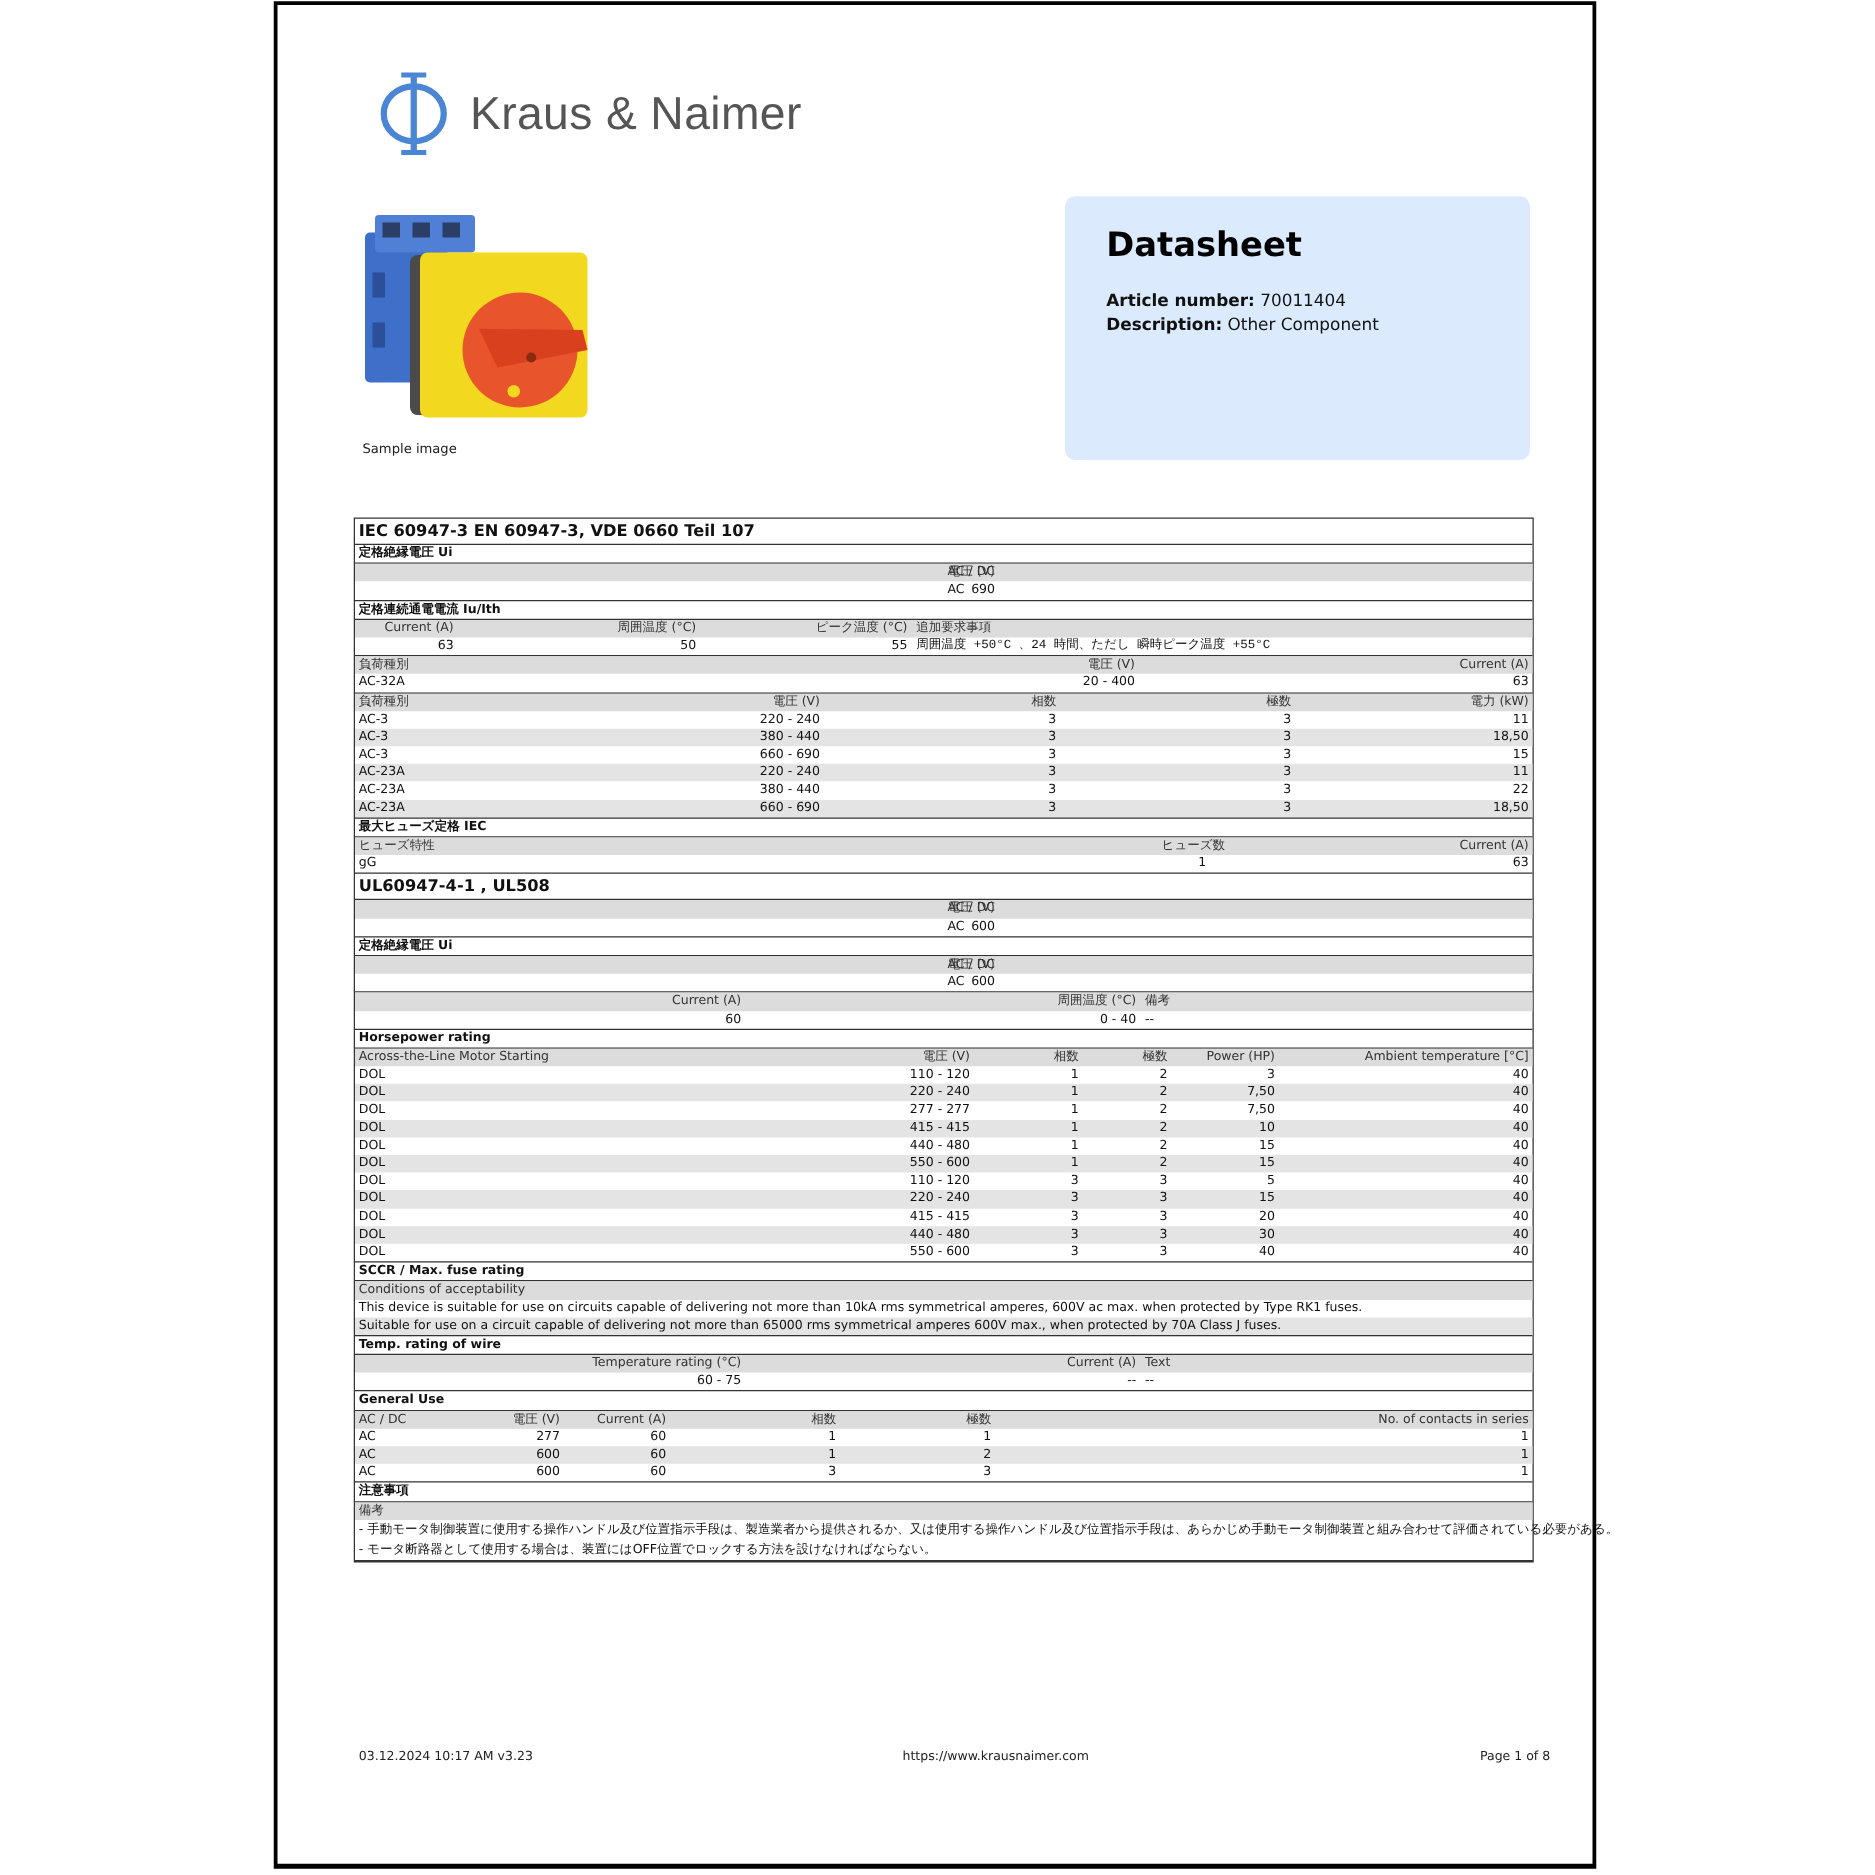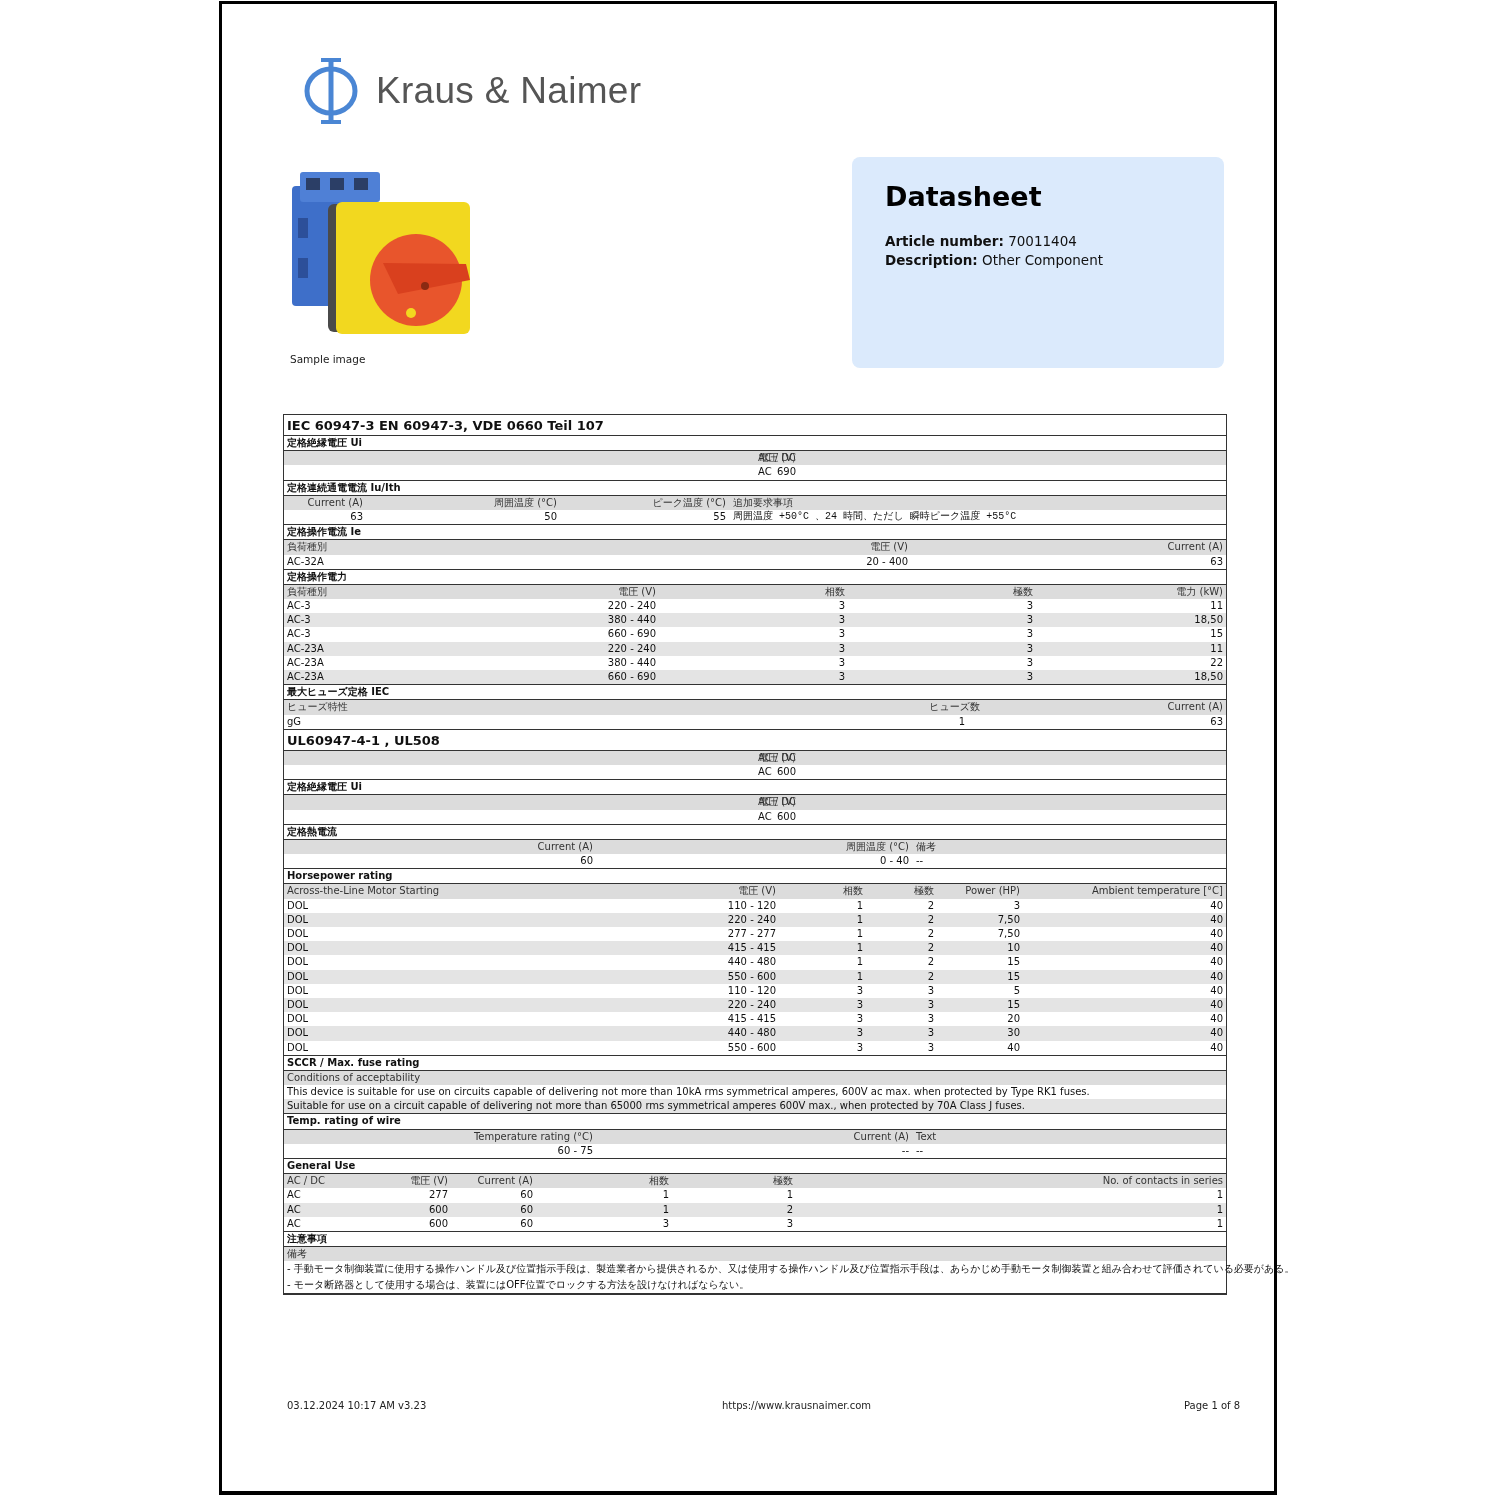--- a/index.html
+++ b/index.html
@@ -92,33 +92,31 @@
     <span class="c r" style="right:500px;">ピーク温度 (°C)</span>
     <span class="c l" style="left:449px;">追加要求事項</span>
   </div>
   <div class="row sep">
     <span class="c r" style="right:863px;">63</span>
     <span class="c r" style="right:669px;">50</span>
     <span class="c r" style="right:500px;">55</span>
     <span class="c l" style="left:449px;font-family:Liberation Mono, monospace;">周囲温度 +50°C 、24 時間、ただし 瞬時ピーク温度 +55°C</span>
   </div>
 
-  <div class="row sec-title">定格操作電流 Ie</div>
   <div class="row hdr">
     <span class="c l" style="left:3px;">負荷種別</span>
     <span class="c r" style="right:318px;">電圧 (V)</span>
     <span class="c r" style="right:3px;">Current (A)</span>
   </div>
   <div class="row sep">
     <span class="c l" style="left:3px;">AC-32A</span>
     <span class="c r" style="right:318px;">20 - 400</span>
     <span class="c r" style="right:3px;">63</span>
   </div>
 
-  <div class="row sec-title">定格操作電力</div>
   <div class="row hdr">
     <span class="c l" style="left:3px;">負荷種別</span>
     <span class="c r" style="right:570px;">電圧 (V)</span>
     <span class="c r" style="right:381px;">相数</span>
     <span class="c r" style="right:193px;">極数</span>
     <span class="c r" style="right:3px;">電力 (kW)</span>
   </div>
   <div id="power-rows">
       <div class="row">
         <span class="c l" style="left: 3px;">AC-3</span>
@@ -190,21 +188,20 @@
   <div class="row sec-title">定格絶縁電圧 Ui</div>
   <div class="row hdr">
     <span class="c r" style="right:430px;">電圧 (V)</span>
     <span class="c l" style="left:474px;">AC / DC</span>
   </div>
   <div class="row sep">
     <span class="c r" style="right:430px;">600</span>
     <span class="c l" style="left:474px;">AC</span>
   </div>
 
-  <div class="row sec-title">定格熱電流</div>
   <div class="row hdr">
     <span class="c r" style="right:633px;">Current (A)</span>
     <span class="c r" style="right:317px;">周囲温度 (°C)</span>
     <span class="c l" style="left:632px;">備考</span>
   </div>
   <div class="row sep">
     <span class="c r" style="right:633px;">60</span>
     <span class="c r" style="right:317px;">0 - 40</span>
     <span class="c l" style="left:632px;">--</span>
   </div>

